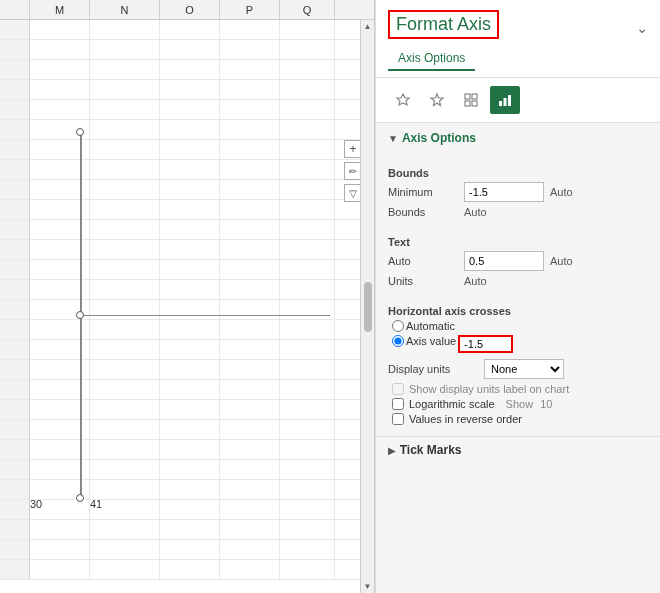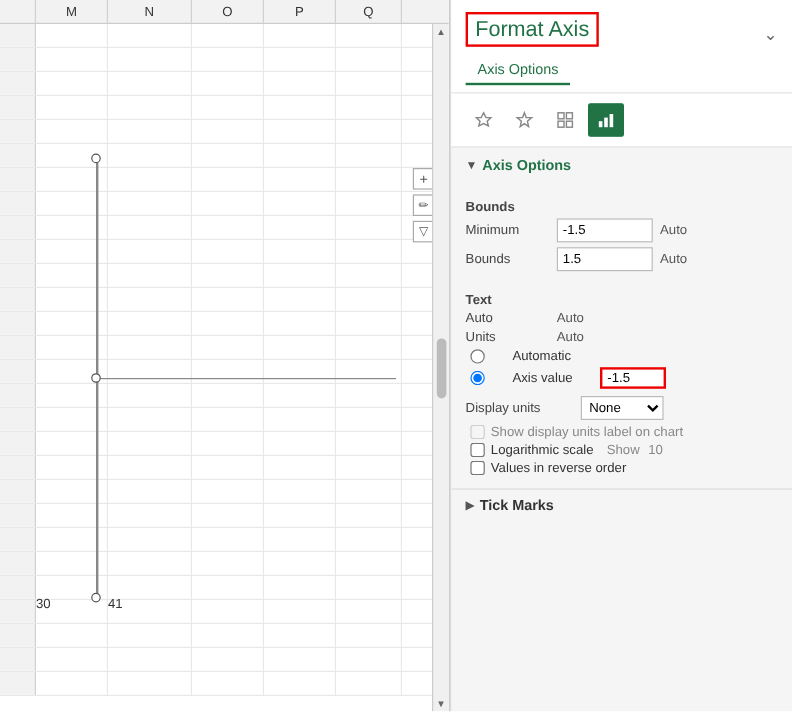--- a/index.html
+++ b/index.html
@@ -235,22 +235,22 @@
     }
 
     .field-auto {
       font-size: 11px;
       color: #555;
     }
 
     
     .radio-row {
       display: flex;
-      align-items: center;
-      gap: 23px;
+      align-items: flex-start;
+      gap: 2px;
       margin-bottom: 3px;
       padding-left: 4px;
     }
 
     .radio-row input[type="radio"] {
       margin: 0;
       width: 12px;
       height: 12px;
     }
 
@@ -278,21 +278,21 @@
       width: 90px;
       flex-shrink: 0;
     }
 
     .display-select {
       height: 20px;
       font-size: 11px;
       border: 1px solid #bbb;
       background: #fff;
       padding: 0 2px;
-      width: 69px;
+      width: 80px;
     }
 
     
     .check-row {
       display: flex;
       align-items: flex-end;
       gap: 5px;
       margin-bottom: 3px;
       padding-left: 4px;
     }
@@ -671,36 +671,37 @@
       <div class="sub-section-label">Bounds</div>
 
       <div class="field-row">
         <span class="field-label">Minimum</span>
         <input class="field-input" type="text" value="-1.5" style="">
         <span class="field-auto">Auto</span>
       </div>
 
       <div class="field-row">
         <span class="field-label">Bounds</span>
-        <input class="field-input" type="text" value="1.5" style="">
         <span class="field-auto">Auto</span>
       </div>
 
       <div class="sub-section-label">Text</div>
 
       <div class="field-row">
         <span class="field-label">Auto</span>
+        <input class="field-input" type="text" value="0.5" style="">
         <span class="field-auto">Auto</span>
       </div>
 
       <div class="field-row">
         <span class="field-label">Units</span>
         <span class="field-auto">Auto</span>
       </div>
 
+      <div class="sub-section-label">Horizontal axis crosses</div>
 
       <div class="radio-row">
         <input type="radio" name="axis-cross" style="">
         <label class="radio-label">Automatic</label>
       </div>
 
       <div class="radio-row">
         <input type="radio" name="axis-cross" checked="" style="">
         <label class="radio-label">Axis value</label>
         <input class="field-input highlighted" type="text" value="-1.5" style="width: 55px; height: 18px; border: 2px solid rgb(238, 0, 0);">

